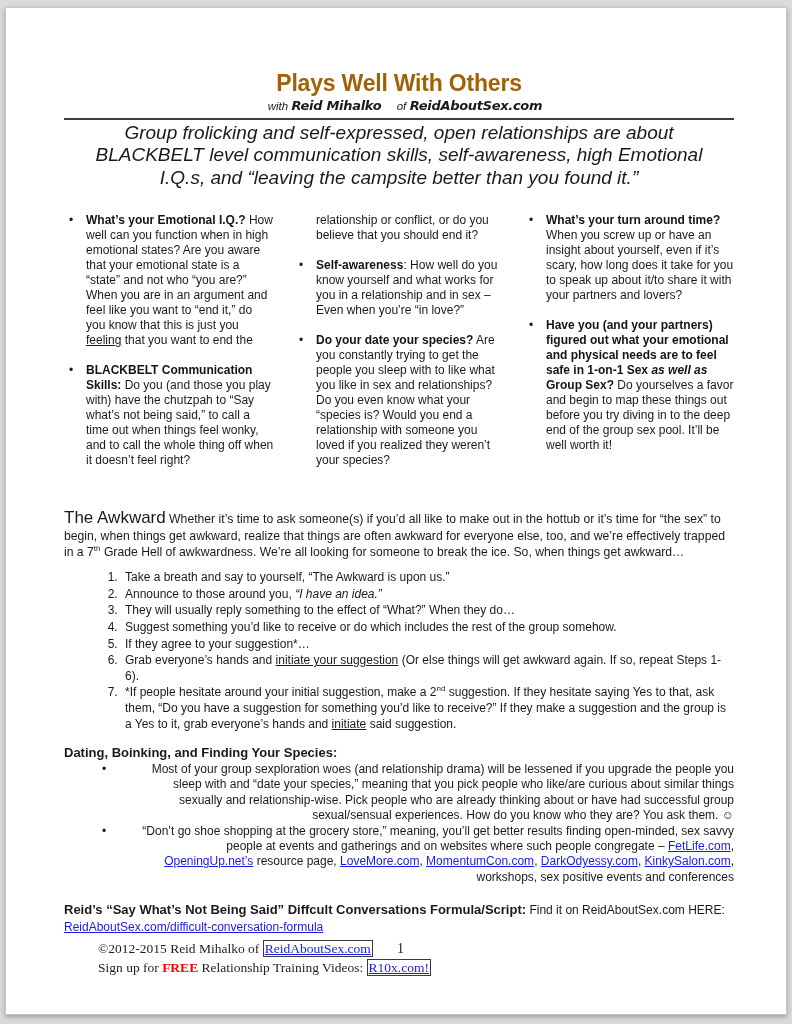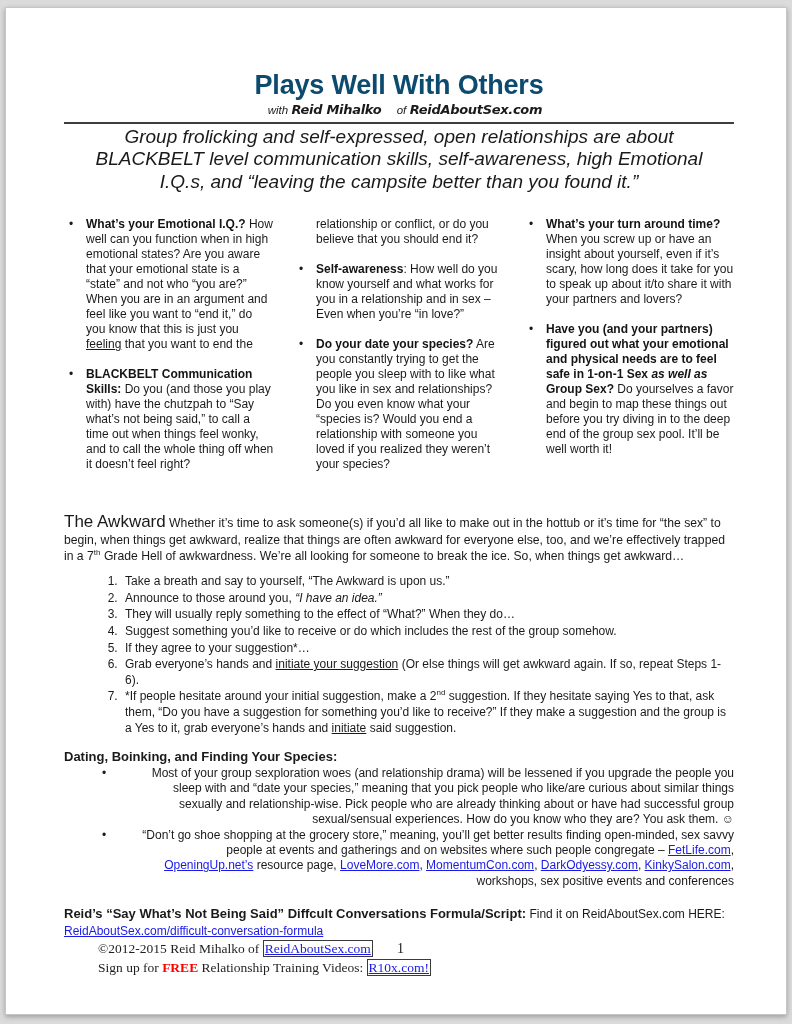--- a/index.html
+++ b/index.html
@@ -10,21 +10,21 @@
     color:#1a1a1a;
     overflow:hidden;
   }
   .page{
     position:absolute;left:5px;top:7px;width:782px;height:1008px;
     background:#ffffff;border:1px solid #c6c6c6;box-sizing:border-box;
     box-shadow:0 2px 5px rgba(0,0,0,.28);
     padding:0 52px 0 58px;
   }
   
-  .title{margin-top:62px;text-align:center;font-size:27px;font-weight:bold;color:#0c4a6e;letter-spacing:-.2px;}
+  .title{margin-top:62px;text-align:center;font-size:23px;font-weight:bold;color:#a16207;letter-spacing:-.2px;}
   .byline{text-align:center;font-size:12px;margin-top:1px;}
   .byline .plain{font-style:italic;font-weight:normal;font-size:11.5px;padding-left:12px;}
   .byline .script{font-weight:bold;font-style:italic;font-family:"DejaVu Sans", sans-serif;font-size:13px;letter-spacing:-.3px;}
   .rule{border-top:2px solid #3d3d3d;margin-top:5px;}
   .tagline{text-align:center;font-weight:bold;margin-top:4px;color:#141414;}
   .tagline .lead{font-size:17px;}
   .tagline .rest{font-size:14px;}
   .intro{text-align:center;font-style:italic;font-size:19px;line-height:1.18;margin:2px auto 0;width:650px;}
   
   .columns{display:flex;gap:20px;margin-top:24px;}

